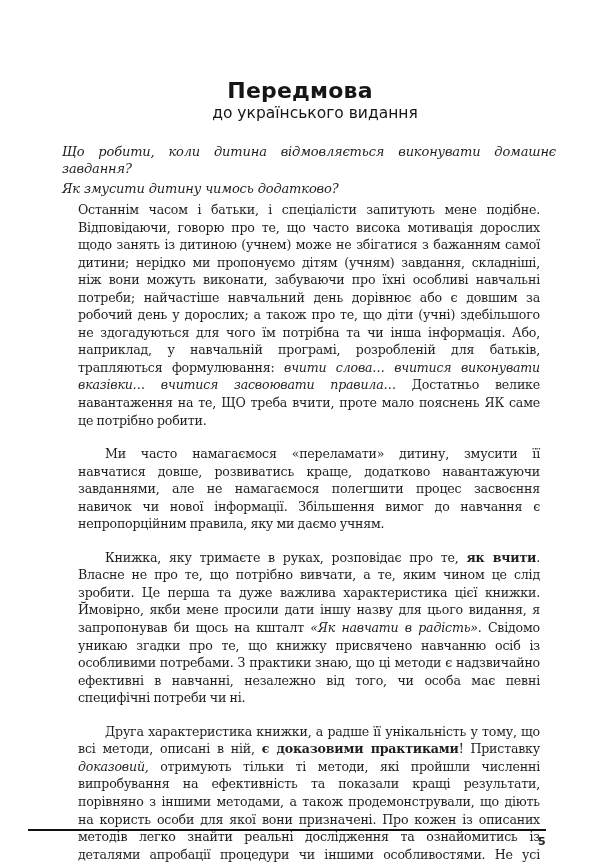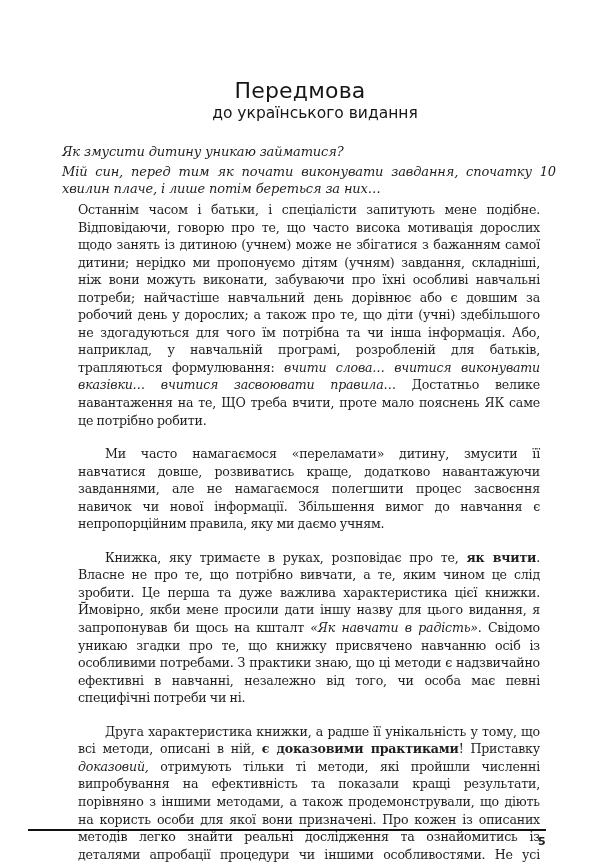--- a/index.html
+++ b/index.html
@@ -14,21 +14,21 @@
       overflow: hidden;
       color: #1a1a1a;
     }
     .page-title {
       position: absolute;
       left: 0;
       width: 600px;
       top: 78px;
       text-align: center;
       font-family: "DejaVu Sans", sans-serif;
-      font-weight: normal;
+      font-weight: bold;
       font-size: 22px;
       line-height: 26px;
       letter-spacing: 0.2px;
       color: #161616;
     }
     .page-subtitle {
       position: absolute;
       left: 15px;
       width: 600px;
       top: 103px;
@@ -93,22 +93,22 @@
       color: #222222;
     }
   </style>
 </head>
 <body>
 
 <div class="page-title">Передмова</div>
 <div class="page-subtitle">до українського видання</div>
 
 <div class="content">
-  <p class="epigraph">Як змусити дитину уникаю займатися?</p>
-  <p class="epigraph">Мій син, перед тим як почати виконувати завдання, спочатку 10 хвилин плаче, і лише потім береться за них…</p>
+  <p class="epigraph">Що робити, коли дитина відмовляється виконувати домашнє завдання?</p>
+  <p class="epigraph">Як змусити дитину чимось додатково?</p>
 
   <p class="para first-body">Останнім часом і батьки, і спеціалісти запитують мене подібне. Відповідаючи, говорю про те, що часто висока мотивація дорослих щодо занять із дитиною (учнем) може не збігатися з бажанням самої дитини; нерідко ми пропонуємо дітям (учням) завдання, складніші, ніж вони можуть виконати, забуваючи про їхні особливі навчальні потреби; найчастіше навчальний день дорівнює або є довшим за робочий день у дорослих; а також про те, що діти (учні) здебільшого не здогадуються для чого їм потрібна та чи інша інформація. Або, наприклад, у навчальній програмі, розробленій для батьків, трапляються формулювання: <em>вчити слова… вчитися виконувати вказівки… вчитися засвоювати правила…</em> Достатньо велике навантаження на те, ЩО треба вчити, проте мало пояснень ЯК саме це потрібно робити.</p>
   <p class="para indent">Ми часто намагаємося «переламати» дитину, змусити її навчатися довше, розвиватись краще, додатково навантажуючи завданнями, але не намагаємося полегшити процес засвоєння навичок чи нової інформації. Збільшення вимог до навчання є непропорційним правила, яку ми даємо учням.</p>
   <p class="para indent">Книжка, яку тримаєте в руках, розповідає про те, <b>як вчити</b>. Власне не про те, що потрібно вивчати, а те, яким чином це слід зробити. Це перша та дуже важлива характеристика цієї книжки. Ймовірно, якби мене просили дати іншу назву для цього видання, я запропонував би щось на кшталт <em>«Як навчати в радість»</em>. Свідомо уникаю згадки про те, що книжку присвячено навчанню осіб із особливими потребами. З практики знаю, що ці методи є надзвичайно ефективні в навчанні, незалежно від того, чи особа має певні специфічні потреби чи ні.</p>
   <p class="para indent">Друга характеристика книжки, а радше її унікальність у тому, що всі методи, описані в ній, <b>є доказовими практиками</b>! Приставку <em>доказовий,</em> отримують тільки ті методи, які пройшли численні випробування на ефективність та показали кращі результати, порівняно з іншими методами, а також продемонстрували, що діють на користь особи для якої вони призначені. Про кожен із описаних методів легко знайти реальні дослідження та ознайомитись із деталями апробації процедури чи іншими особливостями. Не усі підходи чи методика можуть похвалитися таким серйозним авторитетом, як доказовість. Адже доказовість унеможливлює питання, чи метод є черговою обіцянкою, чи він справді працює, як заявлено в описі.</p>
 
 </div>
 
 <div class="footer-rule"></div>
 <div class="page-number">5</div>

